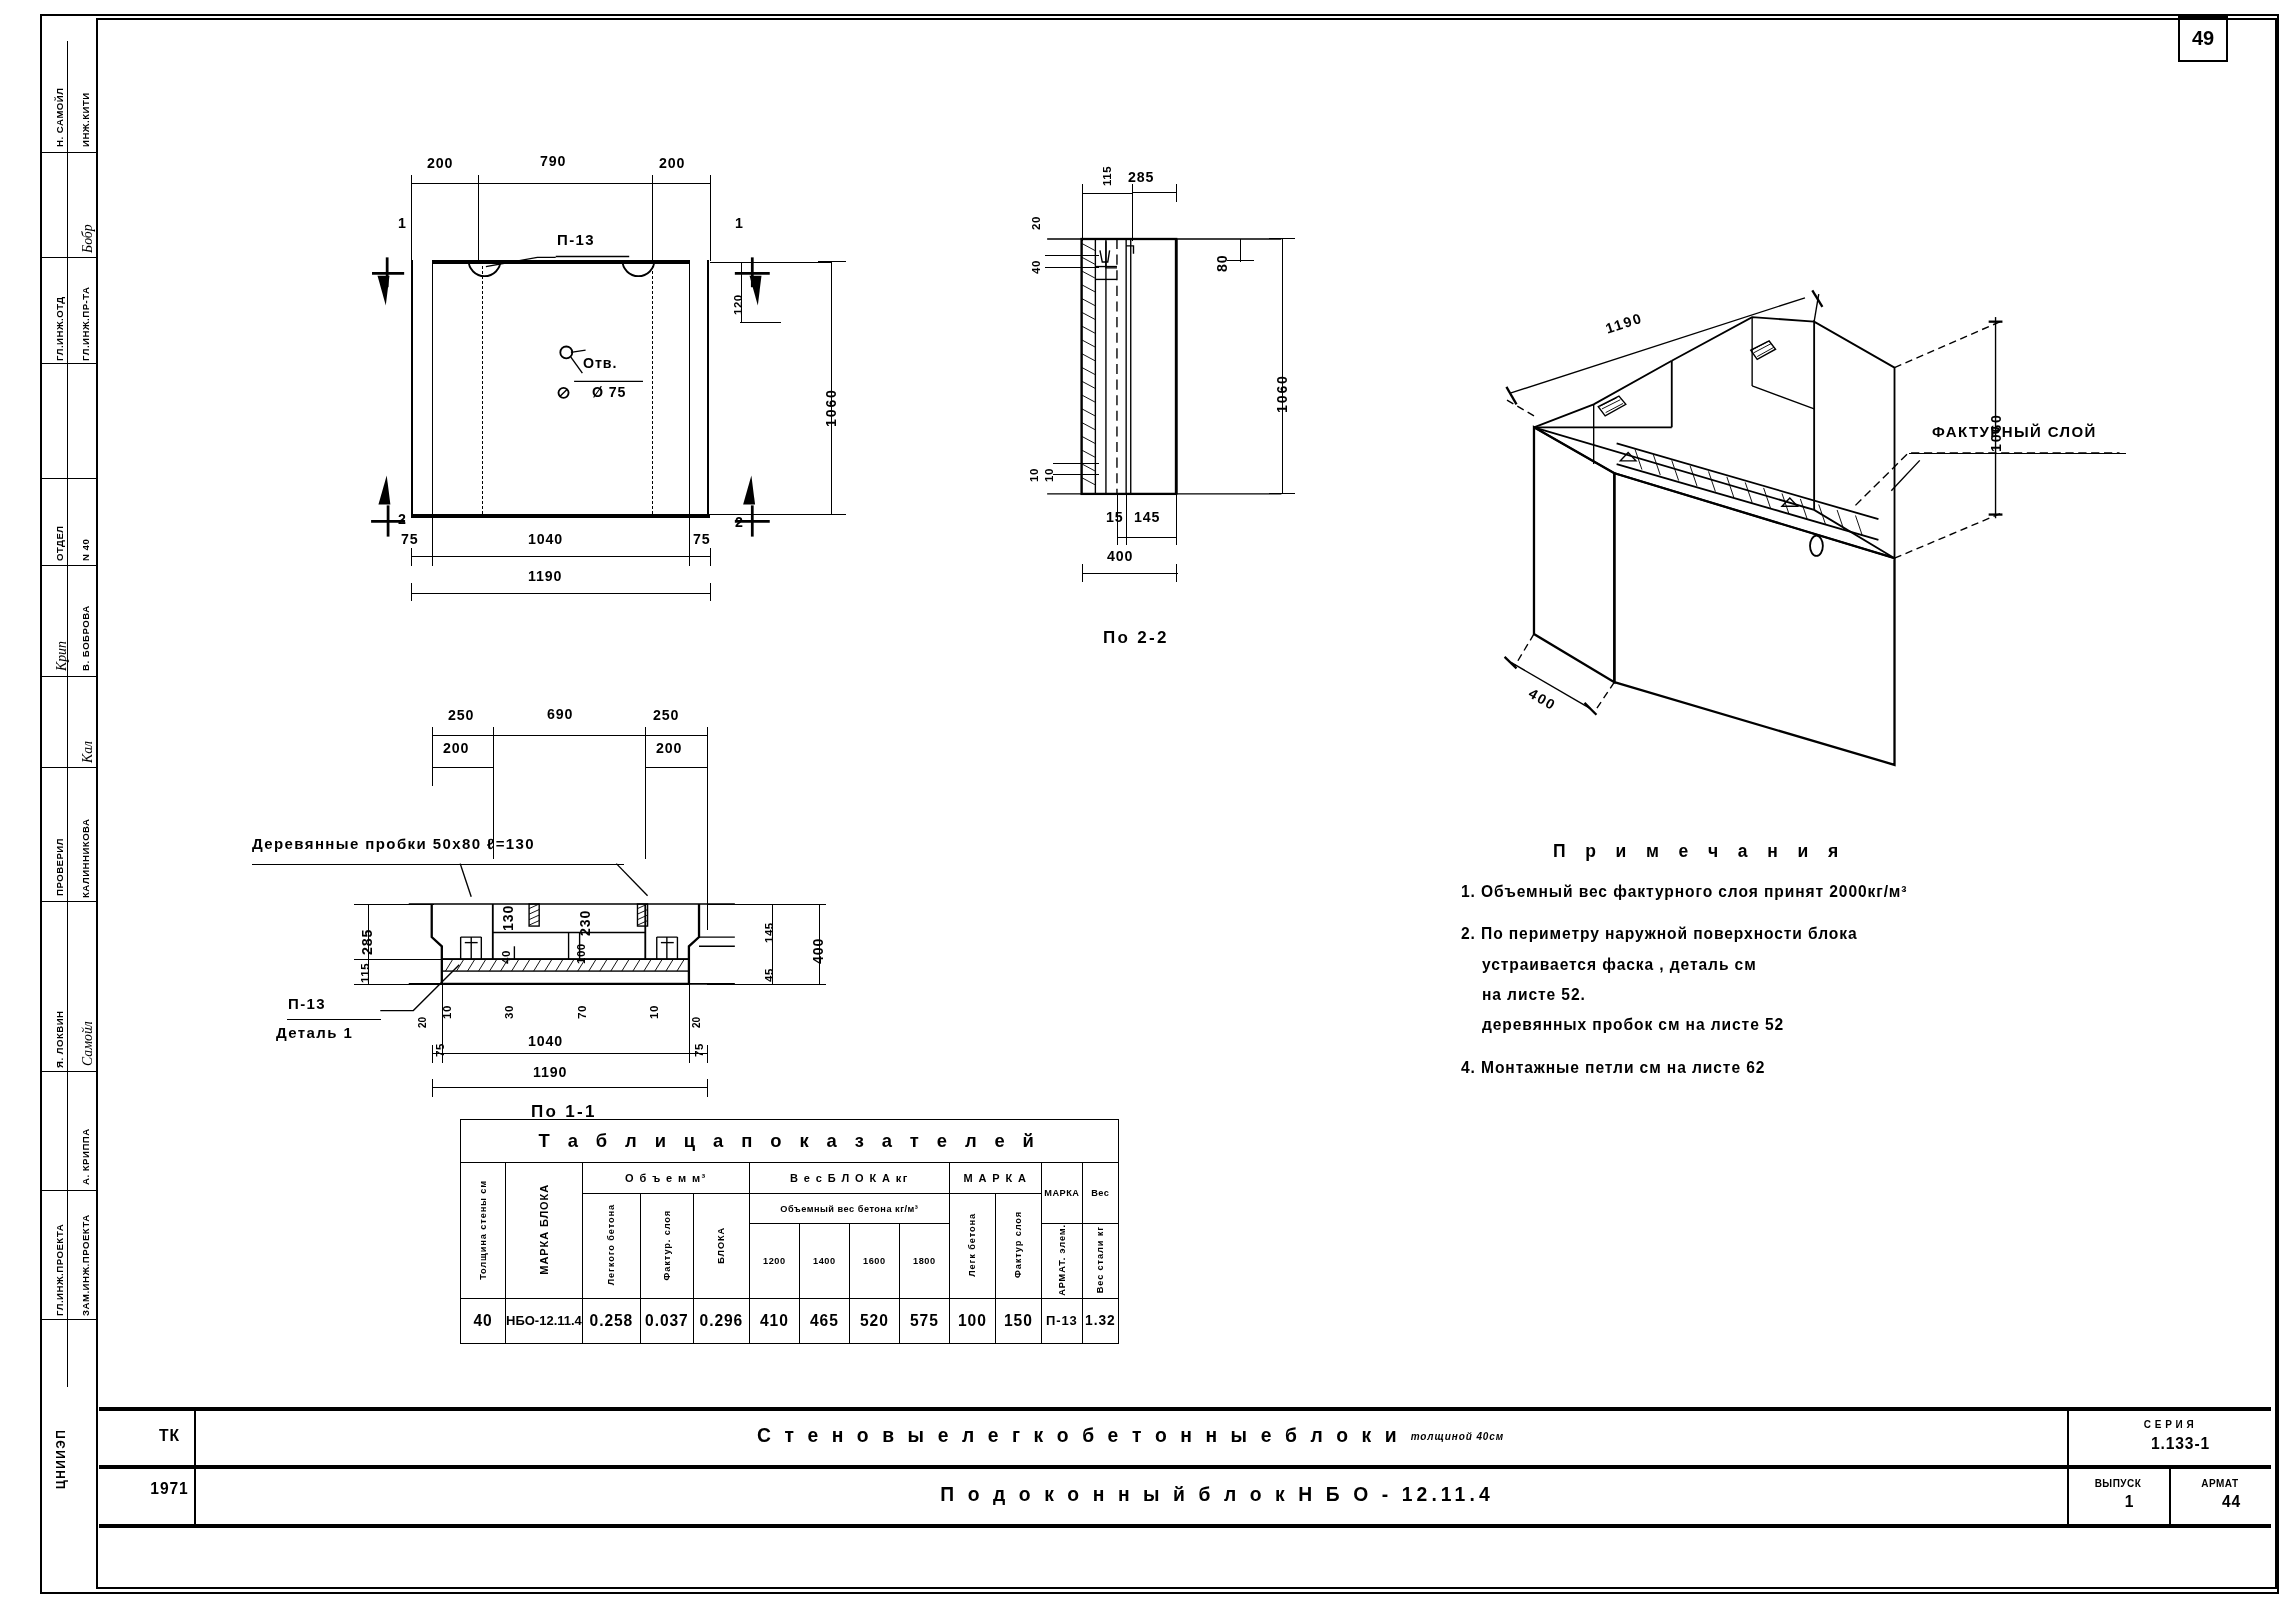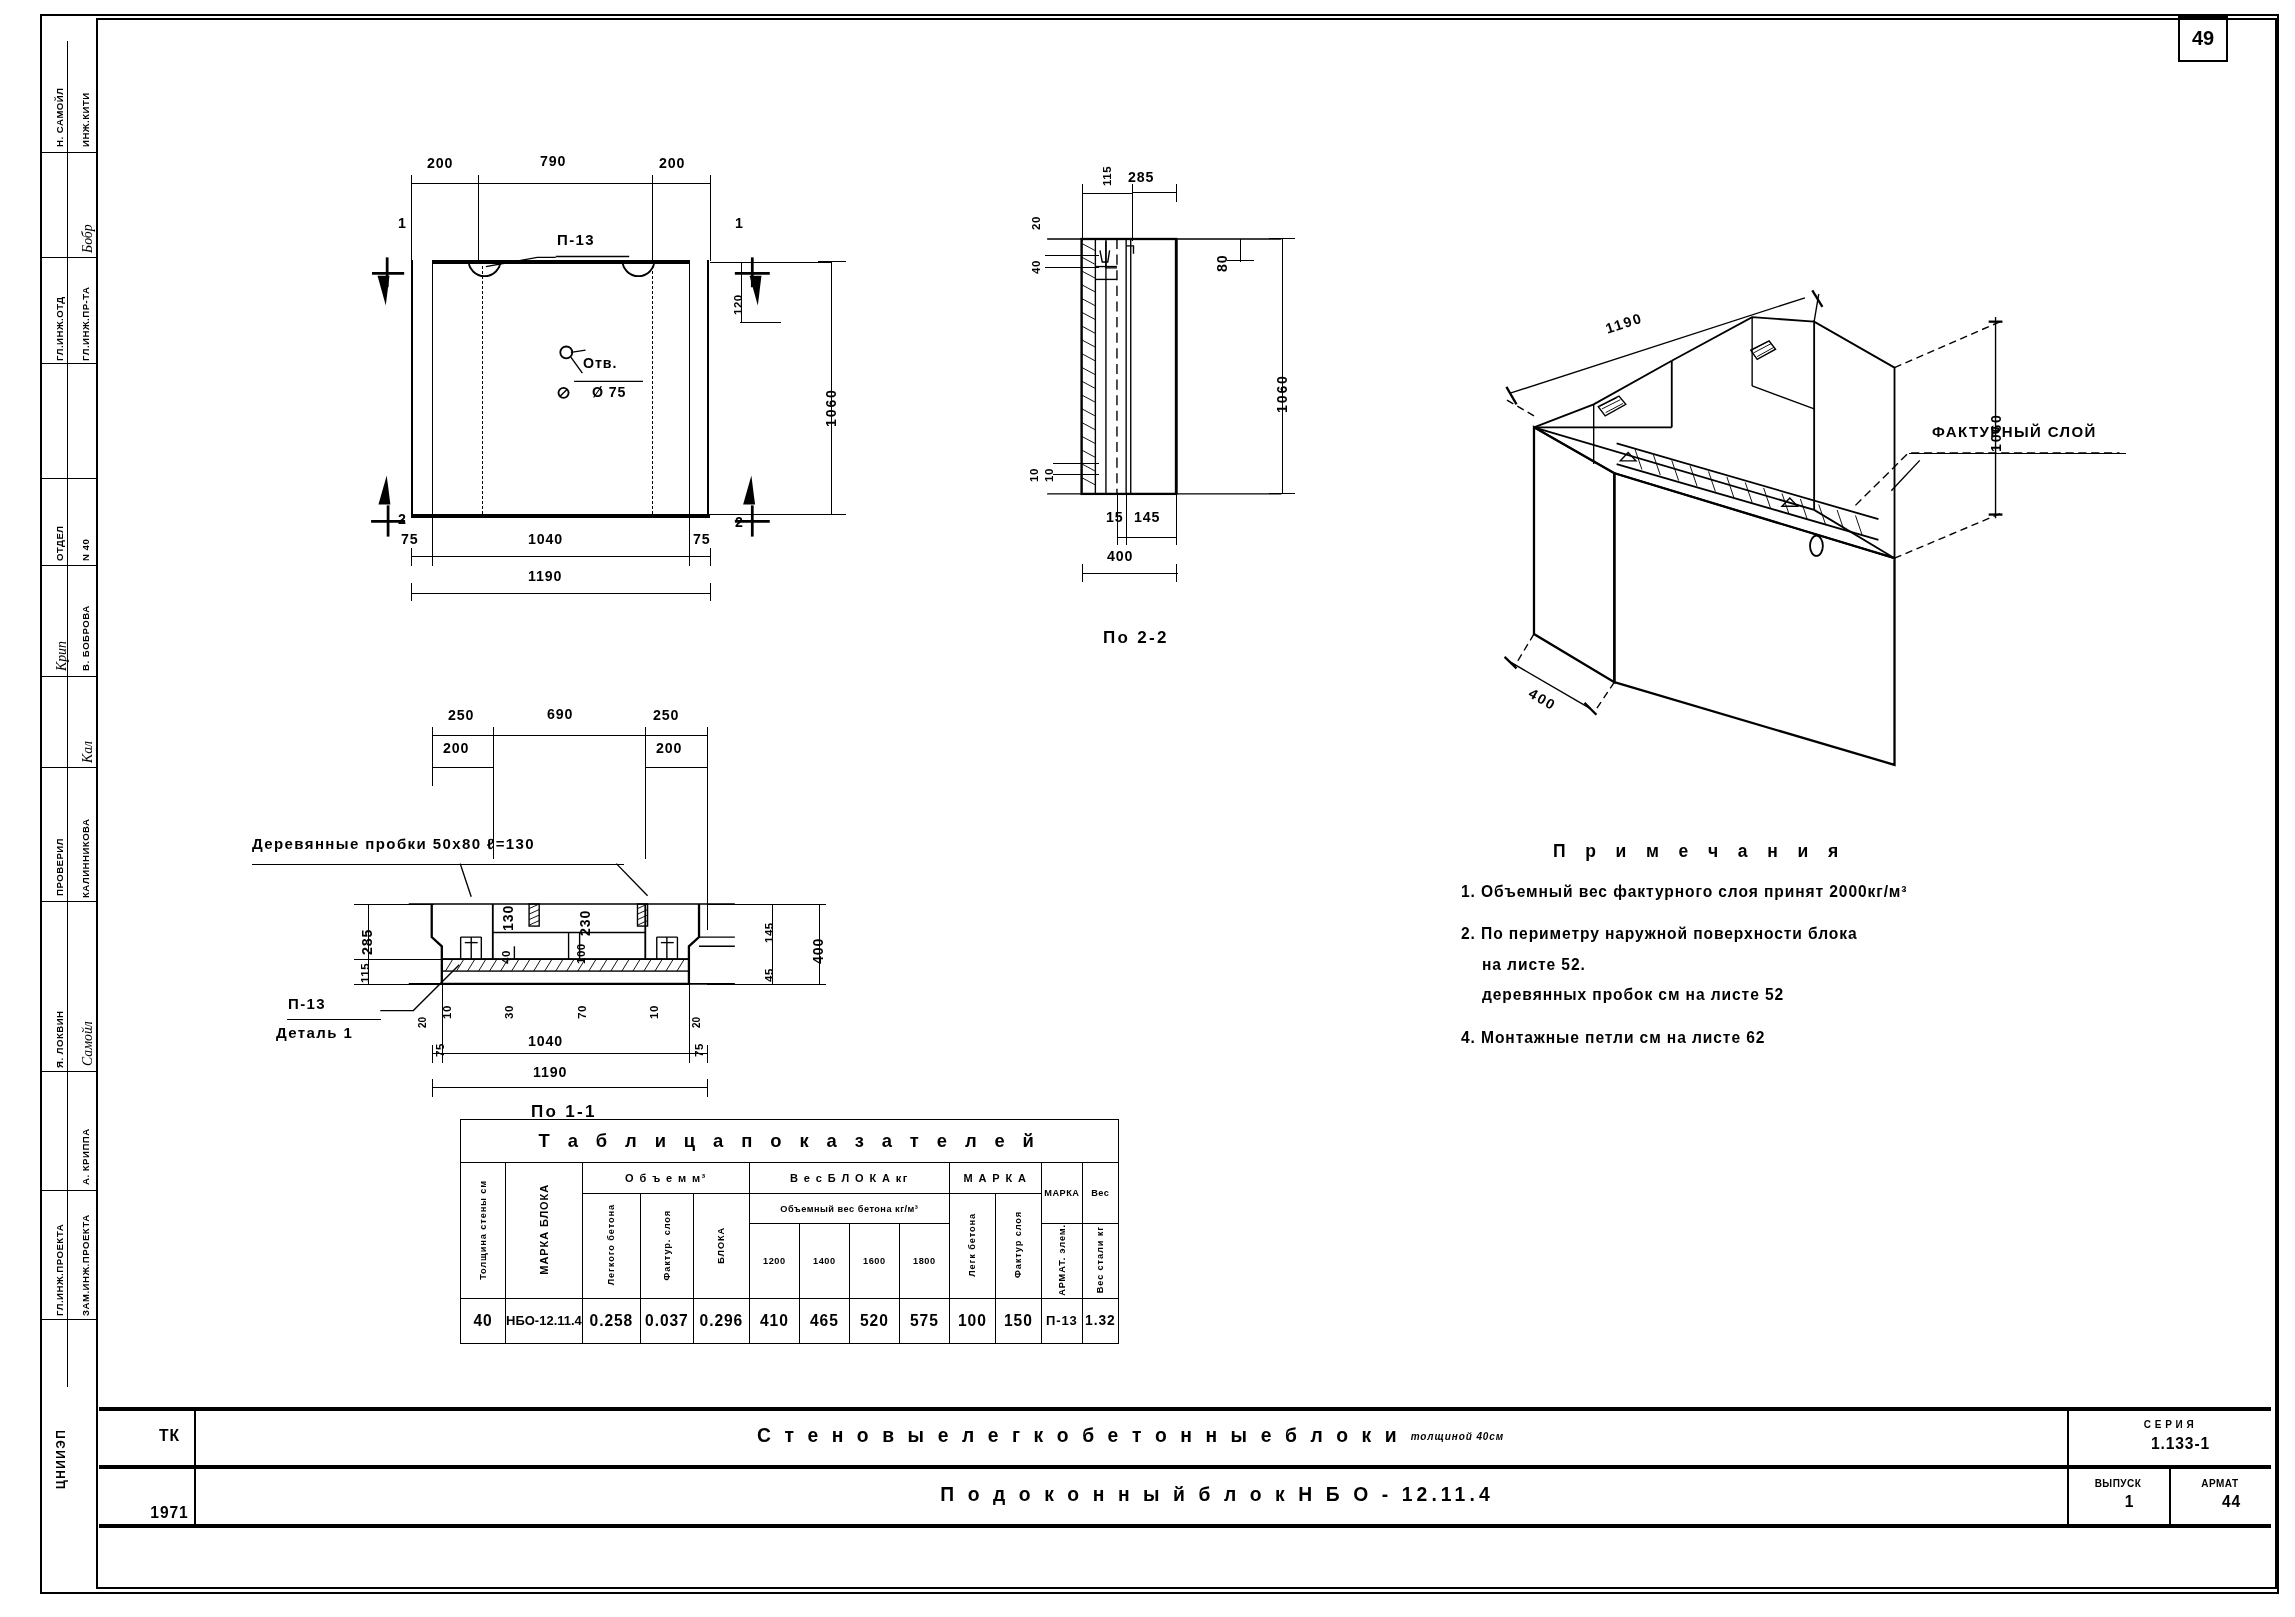--- a/index.html
+++ b/index.html
@@ -571,20 +571,21 @@
     <span class="txt d" style="left:1606px;top:322px;transform:rotate(-18deg);transform-origin:left center;letter-spacing:1.8px;">1190</span>
     <span class="txt d rot90" style="left:1989px;top:452px;letter-spacing:1.8px;">1060</span>
     <span class="txt d" style="left:1530px;top:685px;transform:rotate(30deg);transform-origin:left center;letter-spacing:1.8px;">400</span>
   </div>
 
   <div id="notes">
     <div class="ntitle">П р и м е ч а н и я</div>
     <ol>
       <li>1. Объемный вес фактурного слоя принят 2000кг/м³</li>
       <li>2. По периметру наружной поверхности блока</li>
+      <li style="margin-top:2.8px;margin-left:21px;">устраивается  фаска ,  деталь  см</li>
       <li style="margin-top:2.8px;margin-left:21px;">на листе 52.</li>
       <li style="margin-top:2.8px;margin-left:21px;">деревянных  пробок см на листе 52</li>
       <li>4. Монтажные петли см на листе 62</li>
     </ol>
   </div>
 
   <div id="indic-table">
     <table>
       <tbody>
           <tr>
@@ -659,21 +660,21 @@
   <div id="titleblock">
 
     <div class="ln hb" style="left:0;top:0;width:2172px;"></div>
     <div class="ln hb" style="left:0;top:58px;width:2172px;"></div>
     <div class="ln hb" style="left:0;top:117px;width:2172px;"></div>
     <div class="ln vm" style="left:95px;top:0;height:118px;"></div>
     <div class="ln vm" style="left:1968px;top:0;height:118px;"></div>
     <div class="ln vm" style="left:2070px;top:58px;height:60px;"></div>
 
     <div class="tb-cell tb-num" style="left:0;top:0;width:95px;height:58px;">ТК</div>
-    <div class="tb-cell tb-num" style="left:0;top:58px;width:95px;height:48px;margin-top:24px;">1971</div>
+    <div class="tb-cell tb-num" style="left:0;top:58px;width:95px;height:48px;">1971</div>
 
     <div class="tb-cell" style="left:95px;top:0;width:1873px;height:58px;">
       <span class="tb-main">С т е н о в ы е   л е г к о б е т о н н ы е   б л о к и</span>
       <span class="tb-sub" style="margin-left:10px;font-style:italic;">толщиной 40см</span>
     </div>
     <div class="tb-cell tb-main" style="left:95px;top:58px;width:2046px;height:59px;">П о д о к о н н ы й    б л о к   Н Б О - 12.11.4</div>
 
     <div class="tb-cell" style="left:1968px;top:0;width:204px;height:58px;flex-direction:column;">
       <span class="tb-small">С Е Р И Я</span>
       <span class="tb-num" style="margin-top:4.6px;">1.133-1</span>

